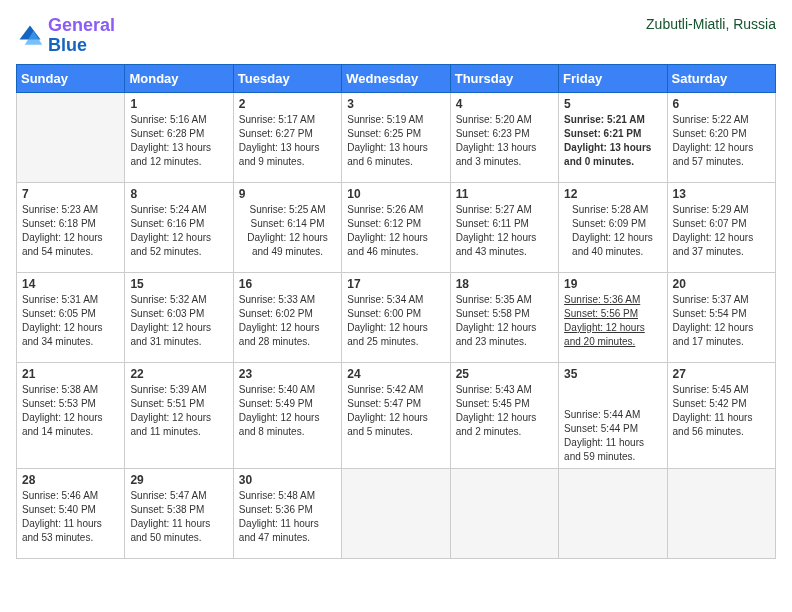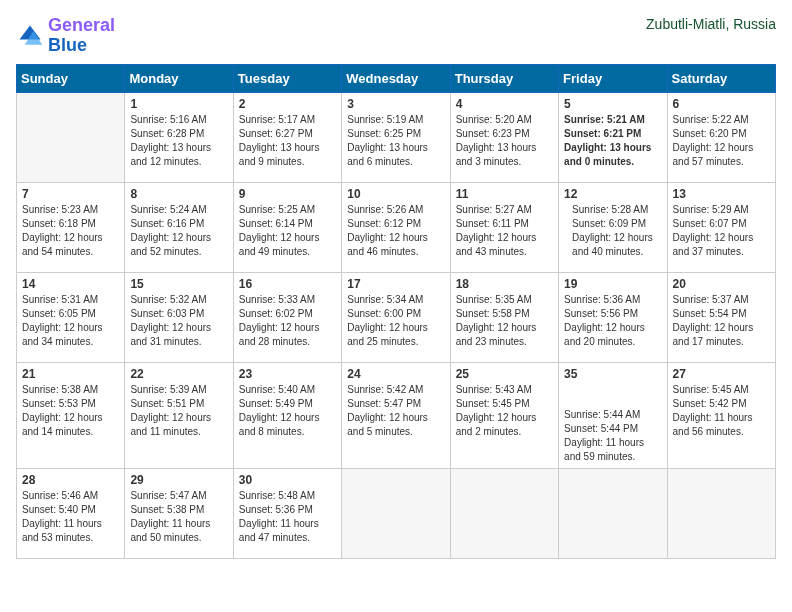--- a/index.html
+++ b/index.html
@@ -43,21 +43,21 @@
     .location {
       font-size: 14px;
       color: #14532d;
     }
     table {
       width: 100%;
       border-collapse: collapse;
       table-layout: fixed;
     }
     thead tr th {
-      background: #0369a1;
+      background: #3b82f6;
       color: #fff;
       font-size: 13px;
       font-weight: bold;
       padding: 6px 4px;
       text-align: left;
       border: 1px solid #1565c0;
     }
     tbody tr td {
       border: 1px solid #ccc;
       vertical-align: top;
@@ -174,21 +174,21 @@
         </td>
         <td>
           <span class="day-num">8</span>
           <div class="cell-info" style="white-space: pre-line;">Sunrise: 5:24 AM
 Sunset: 6:16 PM
 Daylight: 12 hours
 and 52 minutes.</div>
         </td>
         <td>
           <span class="day-num">9</span>
-          <div class="cell-info" style="white-space: pre-line;">Sunrise: 5:25 AM
+          <div class="cell-info" style="white-space: pre-line; text-align: center;">Sunrise: 5:25 AM
 Sunset: 6:14 PM
 Daylight: 12 hours
 and 49 minutes.</div>
         </td>
         <td>
           <span class="day-num">10</span>
           <div class="cell-info" style="white-space: pre-line;">Sunrise: 5:26 AM
 Sunset: 6:12 PM
 Daylight: 12 hours
 and 46 minutes.</div>
@@ -246,21 +246,21 @@
         </td>
         <td>
           <span class="day-num">18</span>
           <div class="cell-info" style="white-space: pre-line;">Sunrise: 5:35 AM
 Sunset: 5:58 PM
 Daylight: 12 hours
 and 23 minutes.</div>
         </td>
         <td>
           <span class="day-num">19</span>
-          <div class="cell-info" style="white-space: pre-line;">Sunrise: 5:36 AM
+          <div class="cell-info" style="white-space: pre-line; text-decoration: underline;">Sunrise: 5:36 AM
 Sunset: 5:56 PM
 Daylight: 12 hours
 and 20 minutes.</div>
         </td>
         <td>
           <span class="day-num">20</span>
           <div class="cell-info" style="white-space: pre-line;">Sunrise: 5:37 AM
 Sunset: 5:54 PM
 Daylight: 12 hours
 and 17 minutes.</div>

